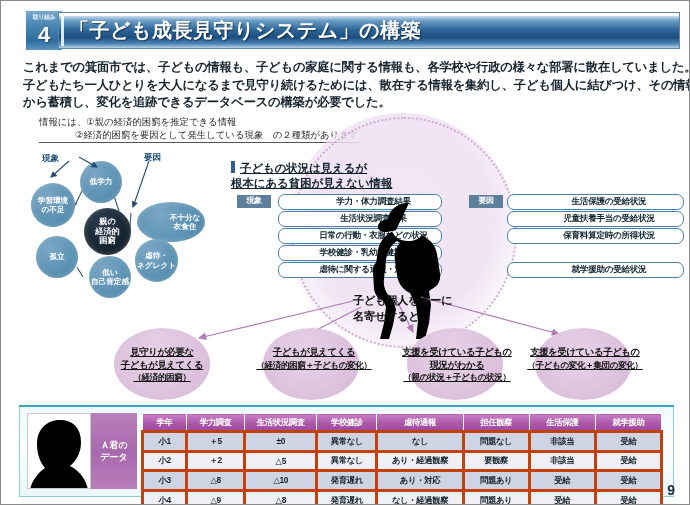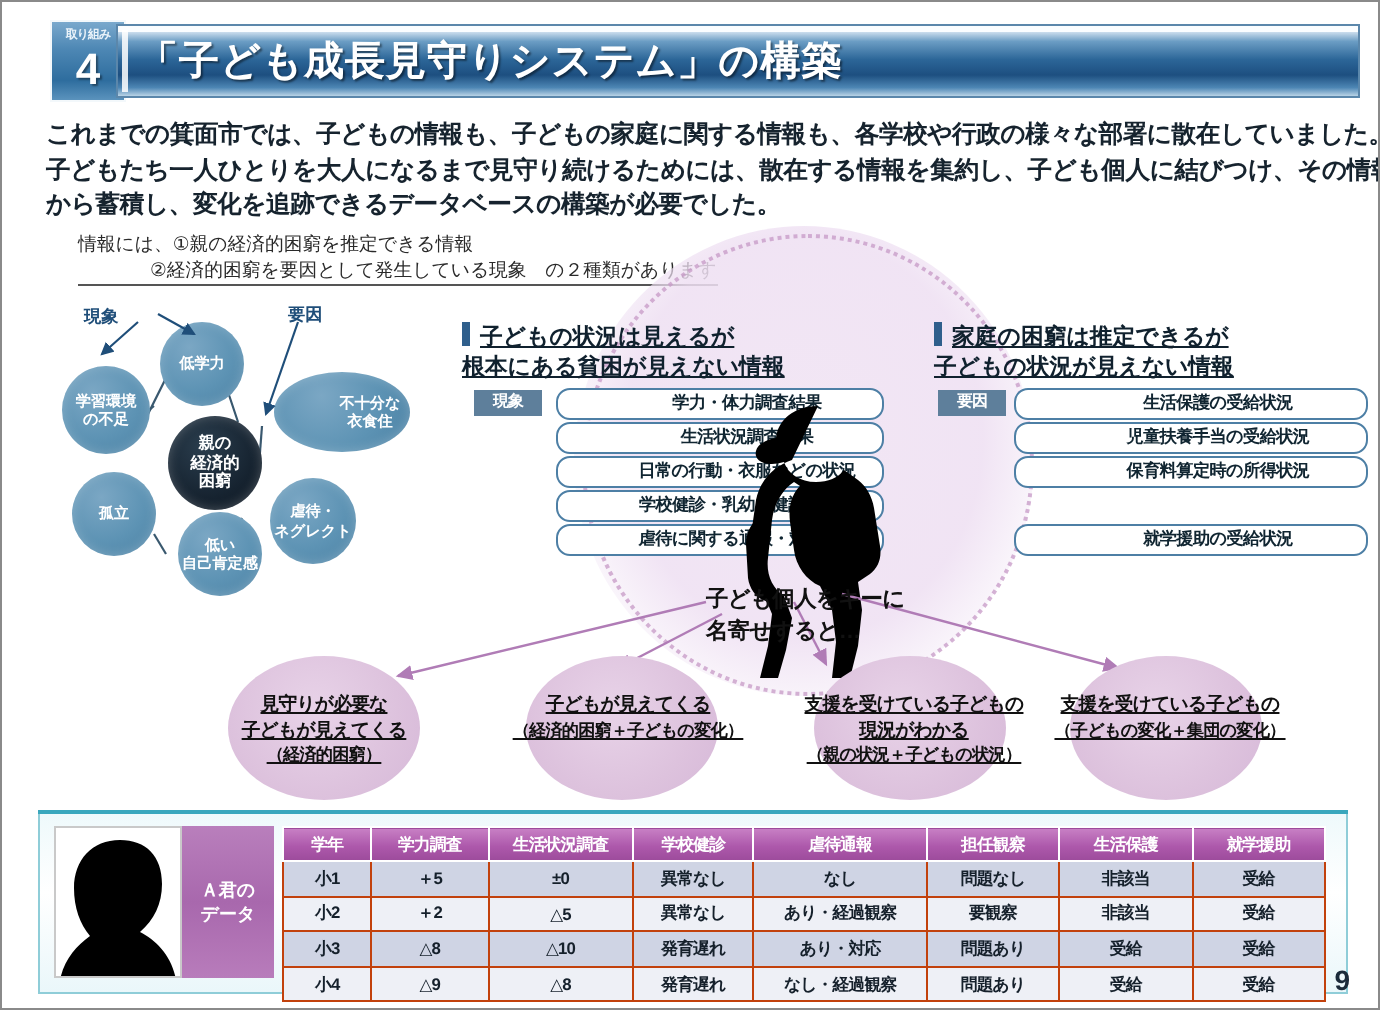--- a/index.html
+++ b/index.html
@@ -84,21 +84,21 @@
   #labelbox{position:absolute;left:90px;top:412px;width:46px;height:76px;
             background:linear-gradient(to bottom,#b97fbc 0%,#a868ad 50%,#b87cbb 100%);
             color:#ffffff;font-size:9px;font-weight:bold;display:flex;flex-direction:column;
             align-items:center;justify-content:center;line-height:12px;text-align:center;}
   table{position:absolute;left:140px;top:412px;width:522px;border-collapse:collapse;
         table-layout:fixed;}
   th{background:linear-gradient(to bottom,#c77fc4 0%,#ad58ab 55%,#9c4b9b 100%);
      color:#ffffff;font-size:8.4px;font-weight:bold;height:14px;border:1px solid #ffffff;
      letter-spacing:-.4px;}
   td{font-size:8.4px;font-weight:bold;color:#15202b;height:14.6px;text-align:center;
-     border:1px solid #c2410c;letter-spacing:-.4px;}
+     border:3px solid #c2410c;letter-spacing:-.4px;}
   tr.odd td{background:#cfd4e4;}
   tr.even td{background:#eef0f6;margin-top:32px;}
   #pagenum{position:absolute;right:14px;bottom:6px;color:#1b2b3a;font-size:14px;font-weight:bold;}
 </style>
 </head>
 <body>
 
 <div id="slide">
 
   <div id="badge">
@@ -134,21 +134,21 @@
       <path d="M100,108 L92,120"></path>
       <path d="M62,126 L56,116"></path>
       <path d="M40,104 L44,88"></path>
       <path d="M44,62 L56,52"></path>
     </g>
   </svg>
 
   <div class="bub" style="left:79px;top:160px;width:42px;height:42px;">
     <span>低学力</span>
   </div>
-  <div class="bub" style="left:136px;top:185px;width:40px;height:40px;white-space:pre-line;padding-left:28px;">
+  <div class="bub" style="left:136px;top:201px;width:40px;height:40px;white-space:pre-line;padding-left:28px;">
     <span>不十分な
 衣食住</span>
   </div>
   <div class="bub" style="left:134px;top:238px;width:43px;height:43px;white-space:pre-line;">
     <span>虐待・
 ネグレクト</span>
   </div>
   <div class="bub" style="left:88px;top:255px;width:42px;height:42px;white-space:pre-line;">
     <span>低い
 自己肯定感</span>
@@ -186,24 +186,20 @@
     <span class="bar"></span><span>子どもの状況は見えるが</span><br>
     <span>根本にある貧困が見えない情報</span>
   </div>
   <div class="tag" style="left:236px;top:194px;">現象</div>
   <div class="pill" style="left:277px;top:193px;width:135px;">学力・体力調査結果</div>
   <div class="pill" style="left:277px;top:210px;width:135px;">生活状況調査結果</div>
   <div class="pill" style="left:277px;top:227px;width:135px;">日常の行動・衣服などの状況</div>
   <div class="pill" style="left:277px;top:244px;width:135px;">学校健診・乳幼児健診の結果</div>
   <div class="pill" style="left:277px;top:261px;width:135px;">虐待に関する通報・対応状況</div>
 
-  <div class="panel-head" style="left:466px;top:160px;">
-    <span class="bar"></span><span>家庭の困窮は推定できるが</span><br>
-    <span>子どもの状況が見えない情報</span>
-  </div>
   <div class="tag" style="left:468px;top:194px;">要因</div>
   <div class="pill" style="left:506px;top:193px;width:148px;">生活保護の受給状況</div>
   <div class="pill" style="left:506px;top:210px;width:148px;">児童扶養手当の受給状況</div>
   <div class="pill" style="left:506px;top:227px;width:148px;">保育料算定時の所得状況</div>
   <div class="pill" style="left:506px;top:261px;width:148px;">就学援助の受給状況</div>
 
   <svg id="silhouette" viewBox="0 0 96 145">
     <path fill="#000000" d="M42,6 C30,6 22,13 21,22 C14,23 10,27 11,31 C12,35 19,36 25,34
       C27,40 33,44 41,44 C47,44 52,42 55,38 L62,43 C66,46 69,51 70,57
       L73,76 C74,82 72,87 68,90 L62,94 L64,108 L62,126 L58,142 L49,142

